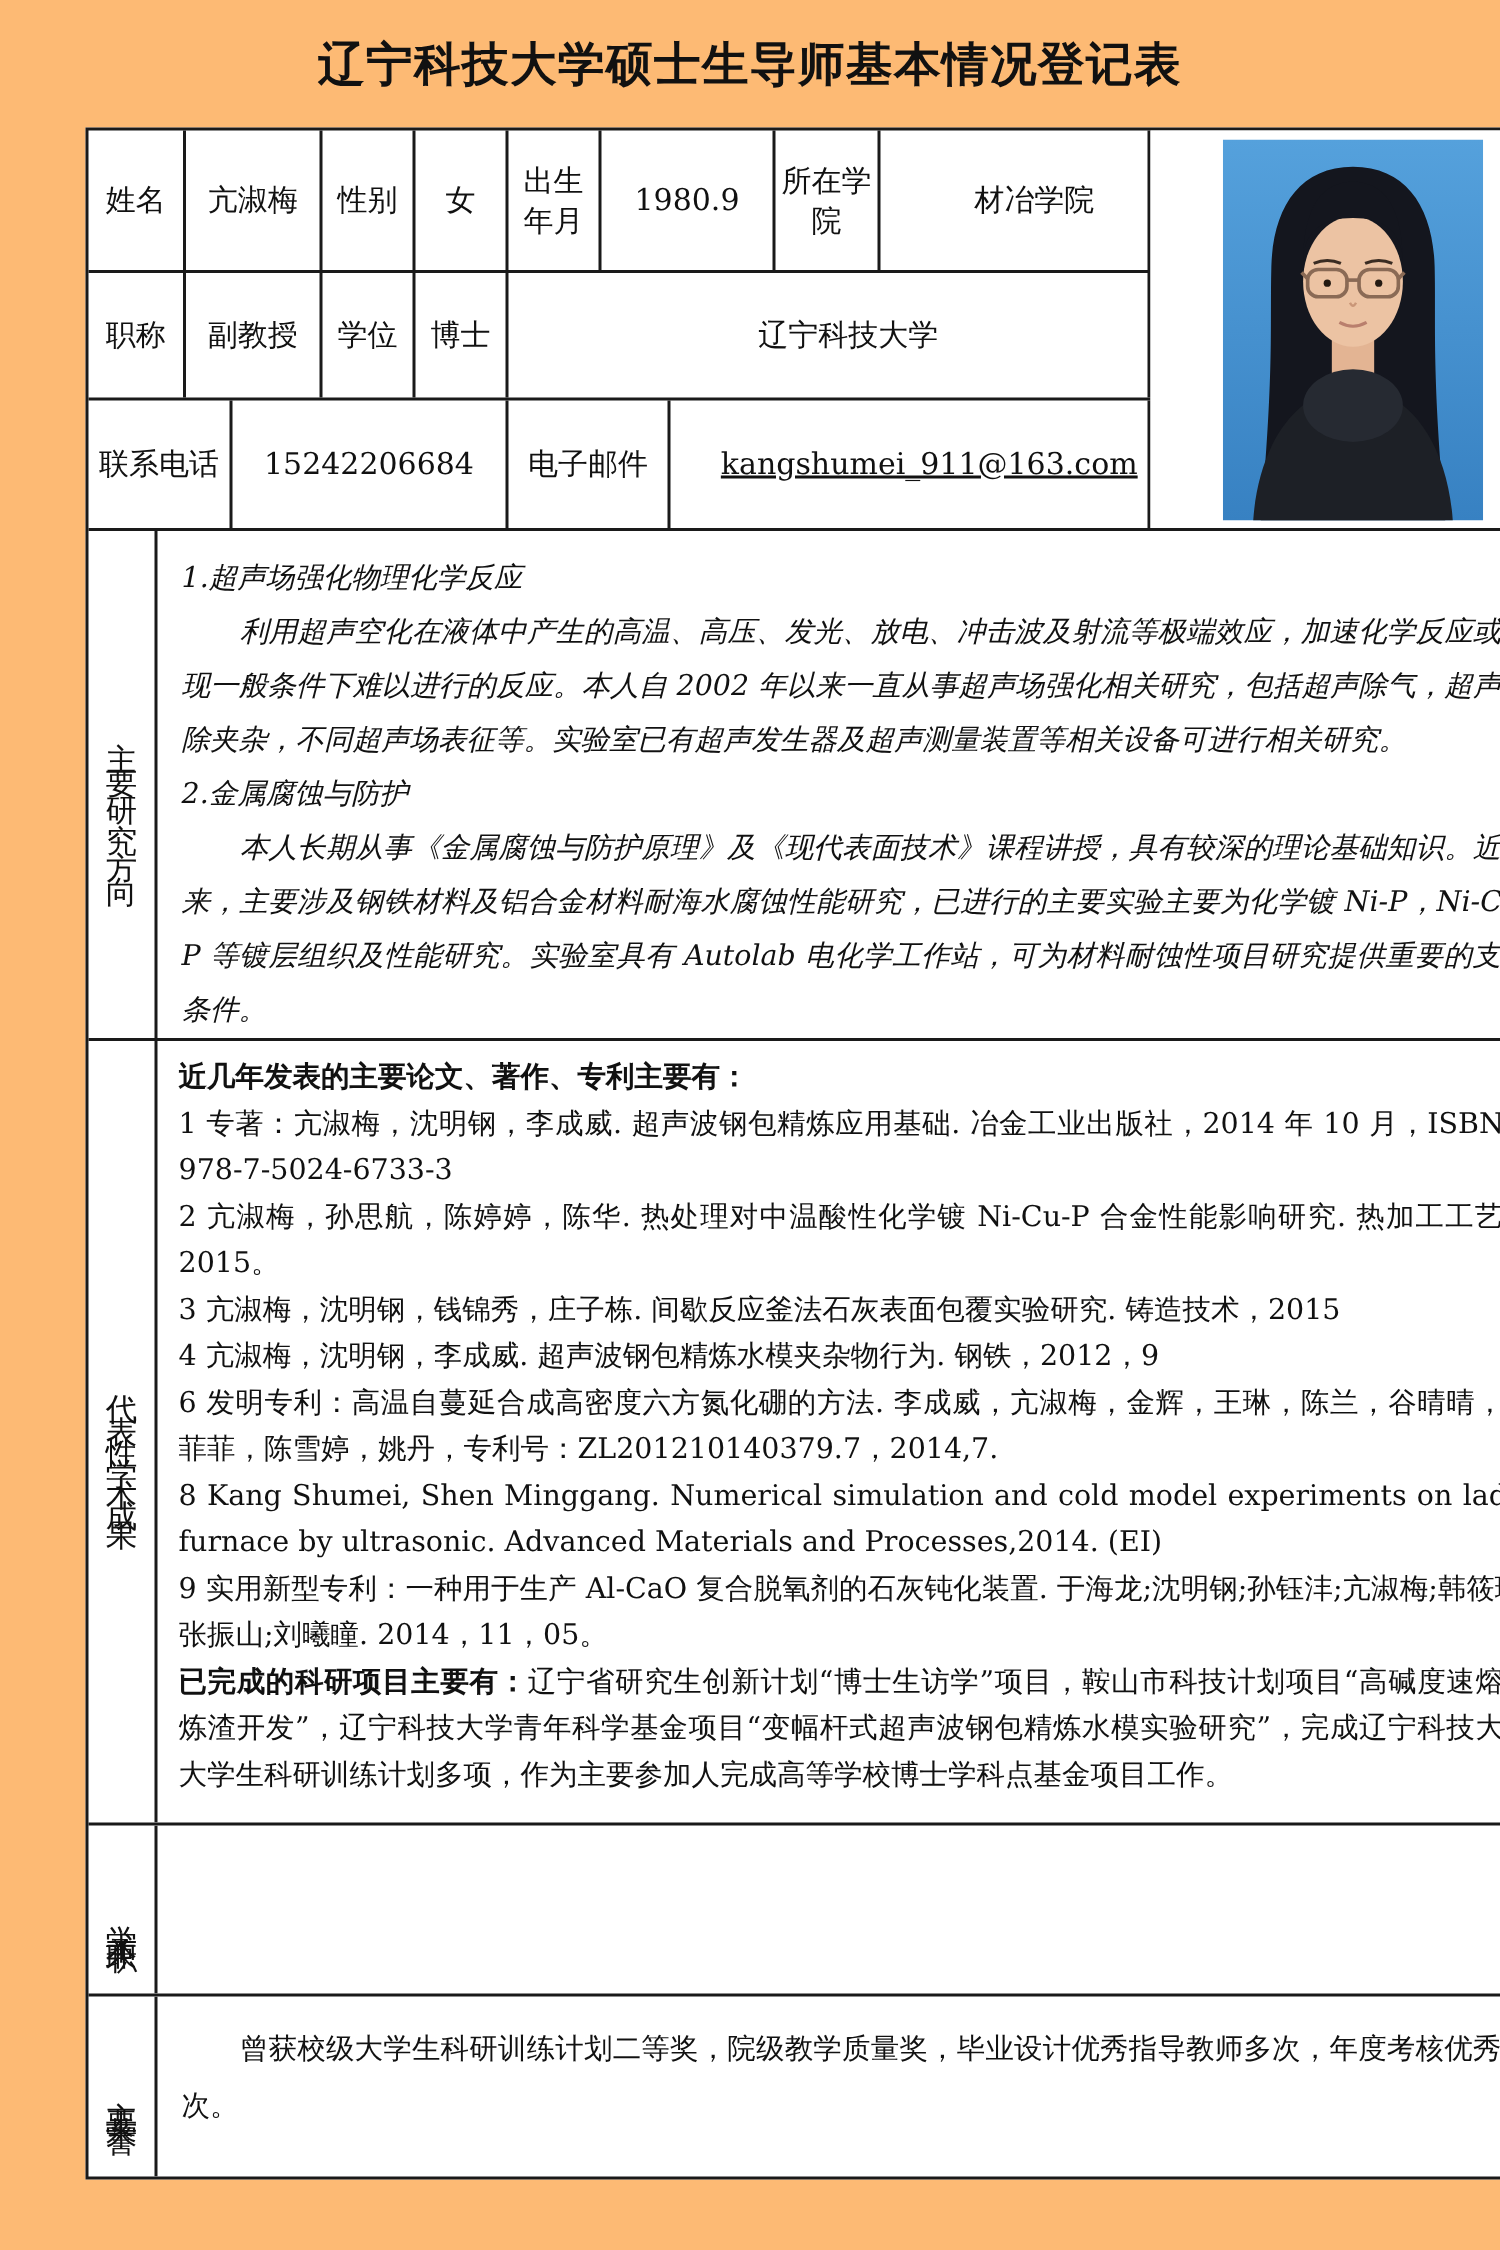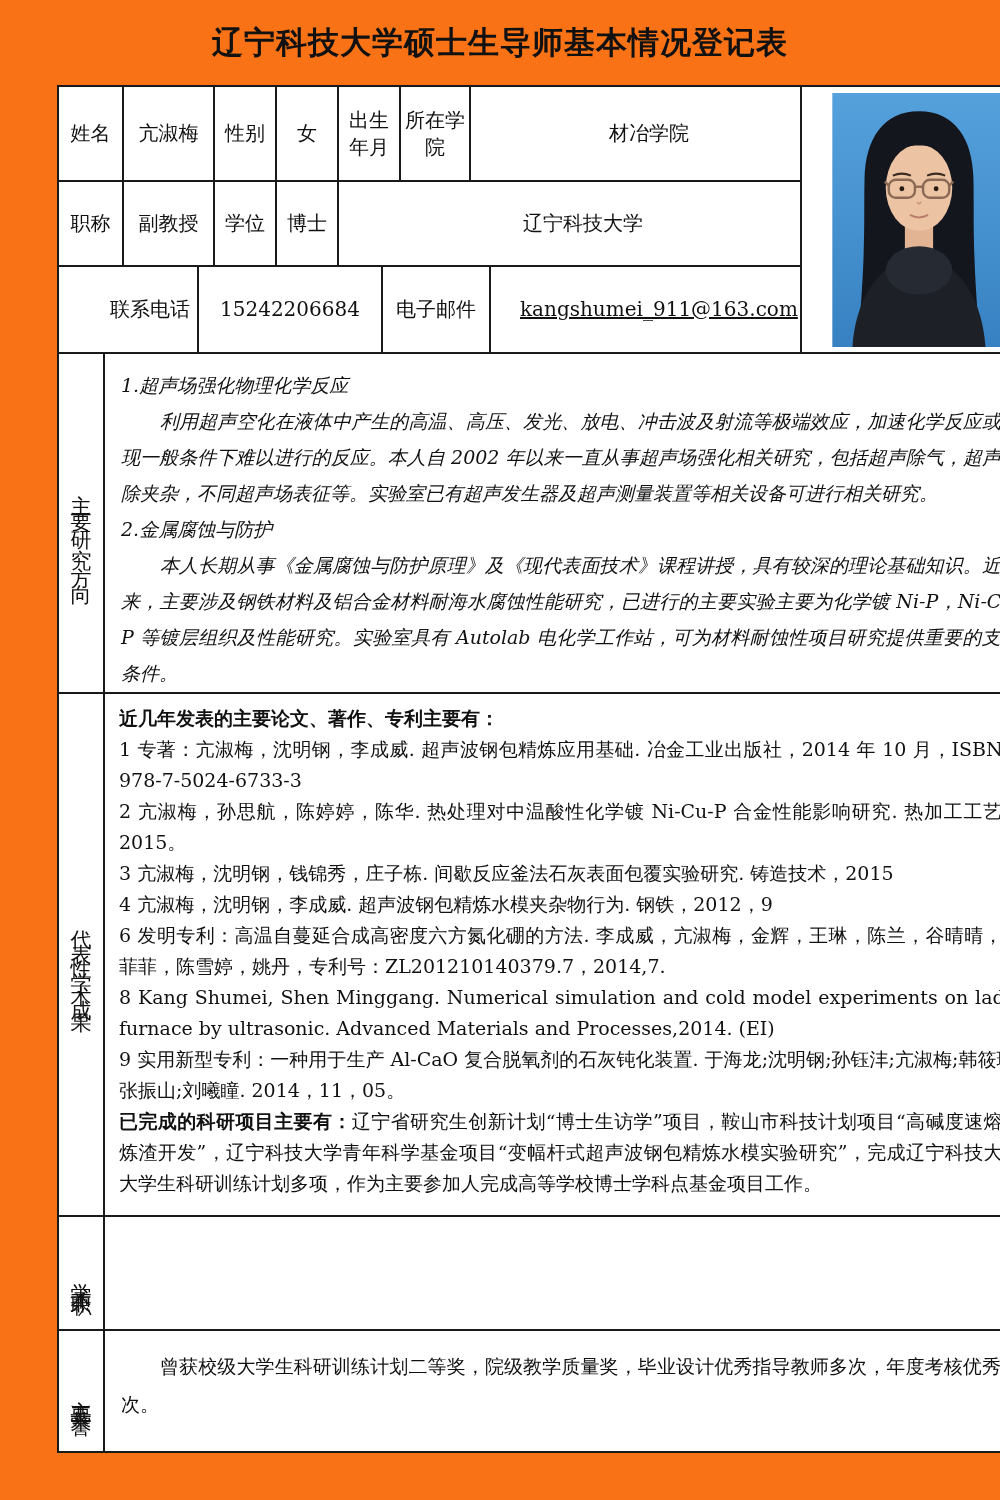--- a/index.html
+++ b/index.html
@@ -1,35 +1,35 @@
 <!DOCTYPE html>
 <html><head>
 <meta charset="utf-8">
 <style>
   html,body { margin:0; padding:0; background:#fff; }
   .page {
-    position:relative; width:1000px; height:1500px; background:#f97316;
+    position:relative; width:1000px; height:1500px; background:#fdba74;
     font-family:"DejaVu Serif","Liberation Serif",serif; color:#111;
     overflow:hidden;
   }
   .doc-title {
     position:absolute; top:22px; left:0; width:100%;
     text-align:center; font-size:31px; font-weight:700; letter-spacing:1px;
   }
   .form {
     position:absolute; left:57px; top:85px; width:981px;
     border:2px solid #1a1a1a; box-sizing:border-box; background:#fff;
   }
   .form *, .form { box-sizing:border-box; }
 
   
   .top { display:flex; border-bottom:2px solid #1a1a1a; }
   .grid { flex:0 0 708px; display:flex; flex-direction:column; }
   .irow { display:flex; border-bottom:2px solid #1a1a1a; }
-  .irow.r-last { border-bottom:none;padding-left:44px; }
+  .irow.r-last { border-bottom:none; }
   .r1 { height:95px; } .r2 { height:85px; } .r3 { height:85px; }
   .cell {
     border-right:2px solid #1a1a1a; display:flex; align-items:center;
     justify-content:center; text-align:center; font-size:20px; line-height:27px;
     padding:2px; overflow:hidden;
   }
   .grow { flex:1;margin-left:27px; }
   .w65{flex:0 0 65px;} .w91{flex:0 0 91px;} .w62{flex:0 0 62px;}
   .w116{flex:0 0 116px;} .w70{flex:0 0 70px;} .w178{flex:0 0 178px;}
   .w96{flex:0 0 96px;} .w184{flex:0 0 184px;} .w108{flex:0 0 108px;}
@@ -74,20 +74,21 @@
   <div class="form">
 
     <div class="top">
       <div class="grid">
         <div class="irow r1">
           <div class="cell w65">姓名</div>
           <div class="cell w91">亢淑梅</div>
           <div class="cell w62">性别</div>
           <div class="cell w62">女</div>
           <div class="cell w62">出生年月</div>
+          <div class="cell w116">1980.9</div>
           <div class="cell w70">所在学院</div>
           <div class="cell grow">材冶学院</div>
         </div>
         <div class="irow r2">
           <div class="cell w65">职称</div>
           <div class="cell w91">副教授</div>
           <div class="cell w62">学位</div>
           <div class="cell w62">博士</div>
           <div class="cell grow">辽宁科技大学</div>
         </div>

